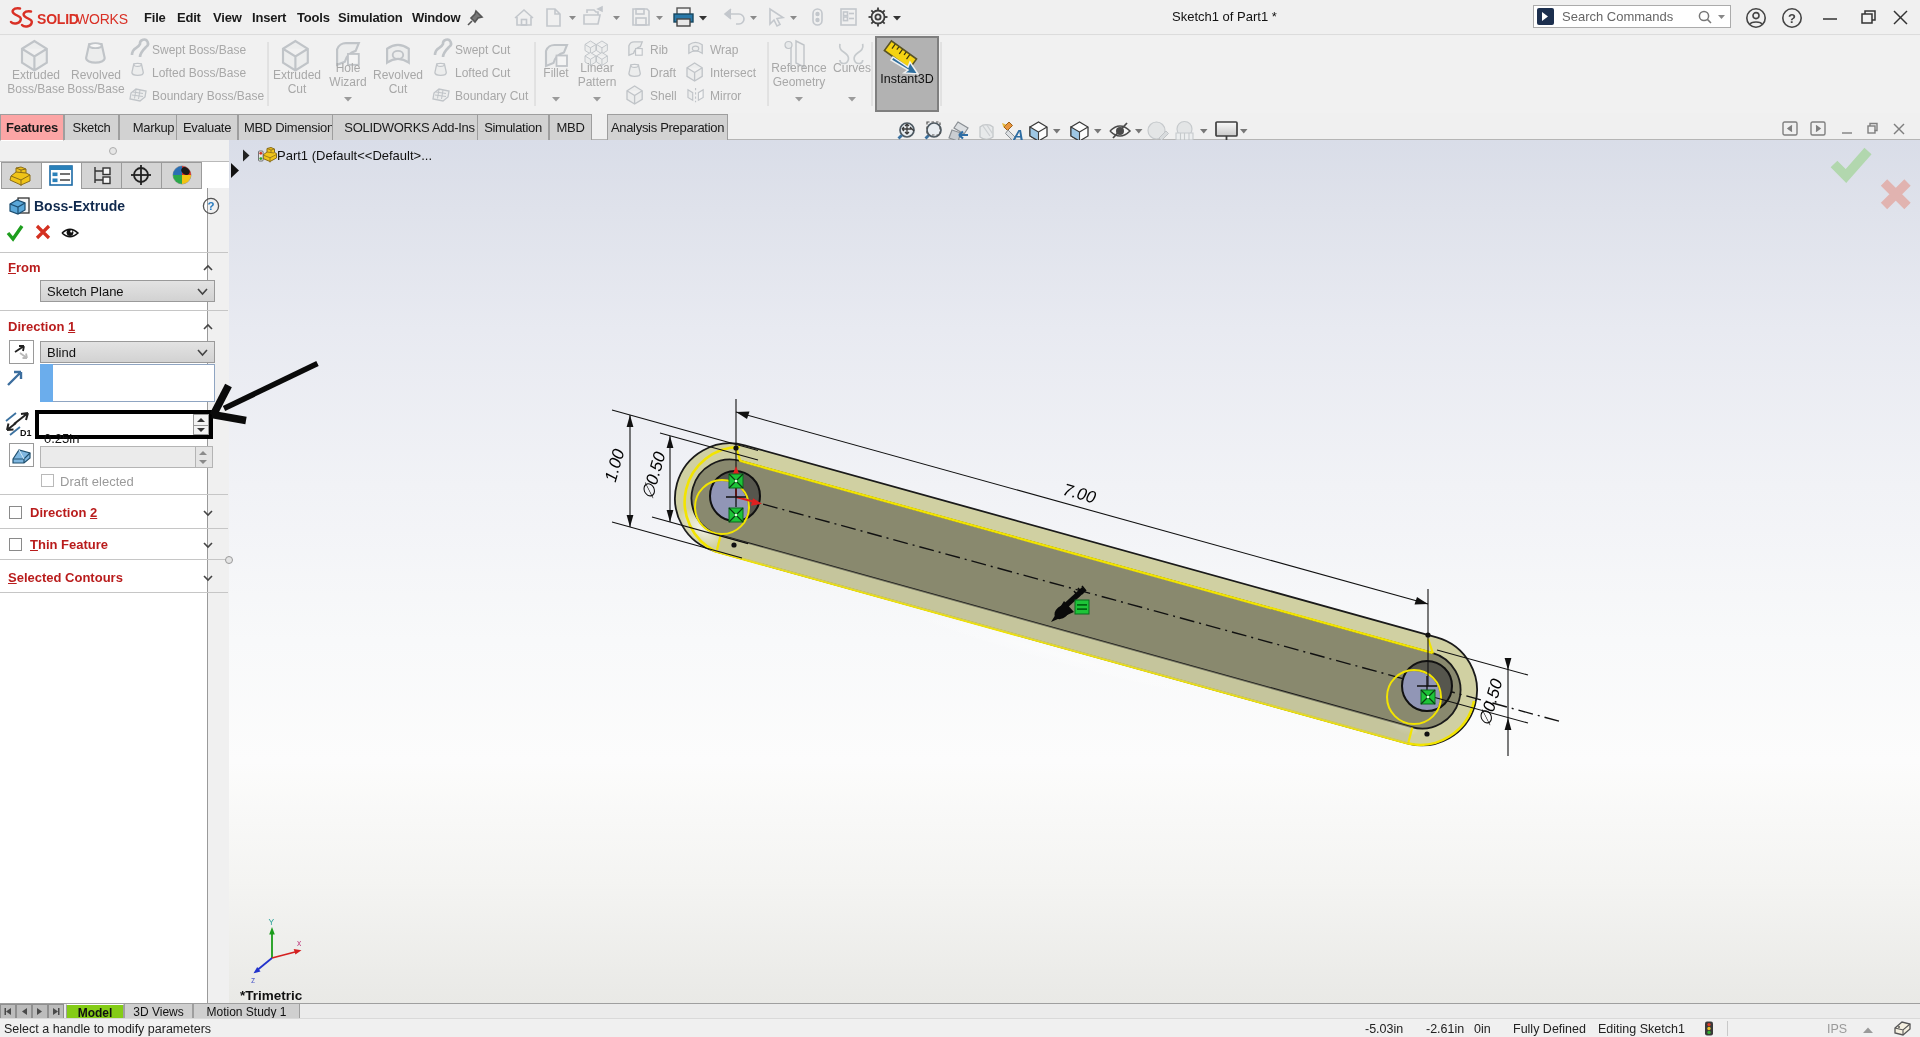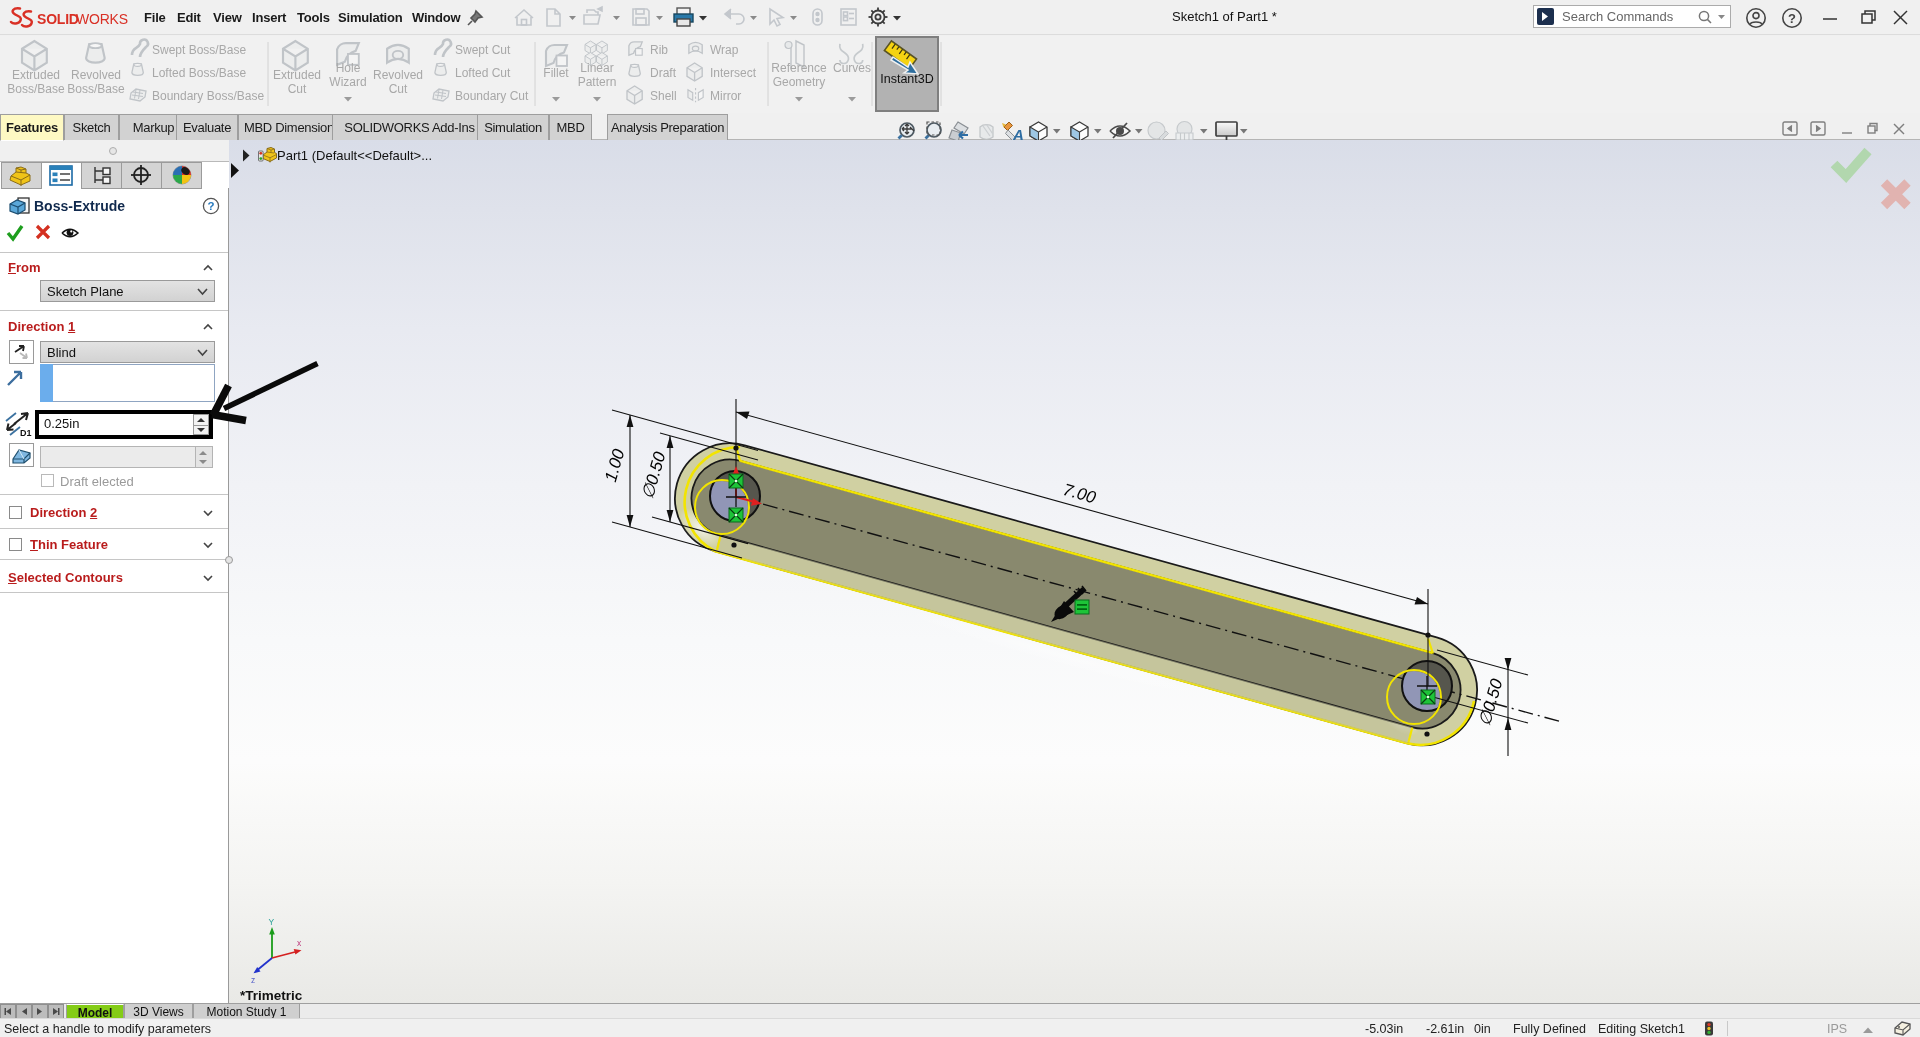--- a/index.html
+++ b/index.html
@@ -8,26 +8,26 @@
   .abs { position:absolute; }
   
   #titlebar { position:absolute; left:0; top:0; width:1920px; height:35px; background:#f0f0f0; border-bottom:1px solid #dcdcdc; }
   .menu { position:absolute; top:10px; font-size:13px; font-weight:bold; letter-spacing:-0.2px; color:#1a1a1a; }
   #apptitle { position:absolute; top:9px; left:1172px; font-size:13px; color:#111; }
   
   #ribbon { position:absolute; left:0; top:36px; width:1920px; height:77px; background:#f1f1f1; }
   
   #cmdtabs { position:absolute; left:0; top:113px; width:1920px; height:27px; background:#f0f0f0; border-bottom:1px solid #b5b5b5; }
   .ctab { position:absolute; top:1px; height:26px; background:#d2d2d2; border:1px solid #9e9e9e; border-bottom:none; font-size:13px; color:#1a1a1a; text-align:center; padding-top:5px; white-space:nowrap; overflow:hidden; letter-spacing:-0.3px; }
-  .ctab.active { background:#fef9c3; font-weight:bold; border-bottom:1px solid #fff; height:27px; z-index:2; }
+  .ctab.active { background:#fca5a5; font-weight:bold; border-bottom:1px solid #fff; height:27px; z-index:2; }
   
   #main { position:absolute; left:0; top:140px; width:1920px; height:863px; }
   #viewport { position:absolute; left:229px; top:0; width:1691px; height:863px;
      background:linear-gradient(180deg,#d9dde8 0%,#dfe2eb 8%,#e8eaf1 22%,#f1f2f6 40%,#f8f9fa 58%,#fcfcfc 72%,#f4f4f2 86%,#e9e9e6 100%); }
-  #panel { position:absolute; left:0; top:0; width:229px; height:863px; background:#ffffff; border-right:1px solid #9a9a9a; }
+  #panel { position:absolute; left:0; top:0; width:208px; height:863px; background:#ffffff; border-right:1px solid #9a9a9a; }
   .pm-sep { position:absolute; left:0px; width:228px; height:1px; background:#c6c6c6; }
   .pm-head { position:absolute; left:8px; font-size:13px; font-weight:bold; color:#b91c1c; }
   .chev { position:absolute; width:10px; height:10px; }
   .combo { position:absolute; left:40px; width:175px; height:22px; background:linear-gradient(#e3e3e3,#d2d2d2); border:1px solid #9a9a9a; font-size:13px; color:#111; padding:3px 0 0 6px; }
   .cbx { position:absolute; width:13px; height:13px; background:#fff; border:1px solid #8a8a8a; }
   
   #bottabs { position:absolute; left:0; top:1003px; width:1920px; height:15px; background:#ebebeb; border-top:1px solid #9f9f9f; }
   .btab { position:absolute; top:0; height:15px; background:#cfcfcf; border:1px solid #9e9e9e; border-top:none; font-size:12px; color:#111; text-align:center; padding-top:1px; }
   #statusbar { position:absolute; left:0; top:1018px; width:1920px; height:19px; background:#f0f0f0; border-top:1px solid #d9d9d9; font-size:12.5px; color:#222; }
   .st { position:absolute; top:3px; white-space:nowrap; }
@@ -694,21 +694,21 @@
     <div class="abs" style="left:40px;top:224px;width:13px;height:38px;background:#6badec"></div>
 
     <svg class="abs" style="left:4px;top:271px" width="30" height="26" viewBox="0 0 30 26">
       <path d="M10 13 L24 2 M24 2 l-7 1 m7 -1 l-2 7" stroke="#222" stroke-width="2" fill="none"></path>
       <path d="M12 12 L3 19 M3 19 l6.5 -0.5 m-6.5 0.5 l1.5 -6.5" stroke="#222" stroke-width="2" fill="none"></path>
       <path d="M2 10 L12 2 M6 24 L16 16" stroke="#3c72a0" stroke-width="1.8" fill="none"></path>
       <text x="16" y="25" font-size="9" font-weight="bold" fill="#111">D1</text>
     </svg>
 
     <div class="abs" style="left:35px;top:270px;width:178px;height:29px;border:4px solid #000;background:#fff"></div>
-    <div class="abs" style="left:44px;top:276px;font-size:13px;color:#111">0.25in</div>
+    <div class="abs" style="left:44px;top:291px;font-size:13px;color:#111">0.25in</div>
     <div class="abs" style="left:193px;top:274px;width:16px;height:21px;border:1px solid #9a9a9a;background:#f3f3f3"></div>
     <div class="abs" style="left:193px;top:284.5px;width:16px;height:1px;background:#9a9a9a"></div>
     <svg class="abs" style="left:196px;top:277px" width="10" height="16" viewBox="0 0 10 16">
       <path d="M1 5 l4 -4 l4 4 z" fill="#333"></path>
         <path d="M1 11 l4 4 l4 -4 z" fill="#333"></path>
     </svg>
 
     <div class="abs" style="left:9px;top:303px;width:25px;height:24px;background:#fff;border:1px solid #9a9a9a"></div>
     <svg class="abs" style="left:11px;top:306px" width="21" height="19" viewBox="0 0 21 19">
       <path d="M2 13 L8 4 L19 7 L19 12 L13 17 L2 17 Z" fill="#7fb7e0" stroke="#20506e" stroke-width="1.2"></path>

